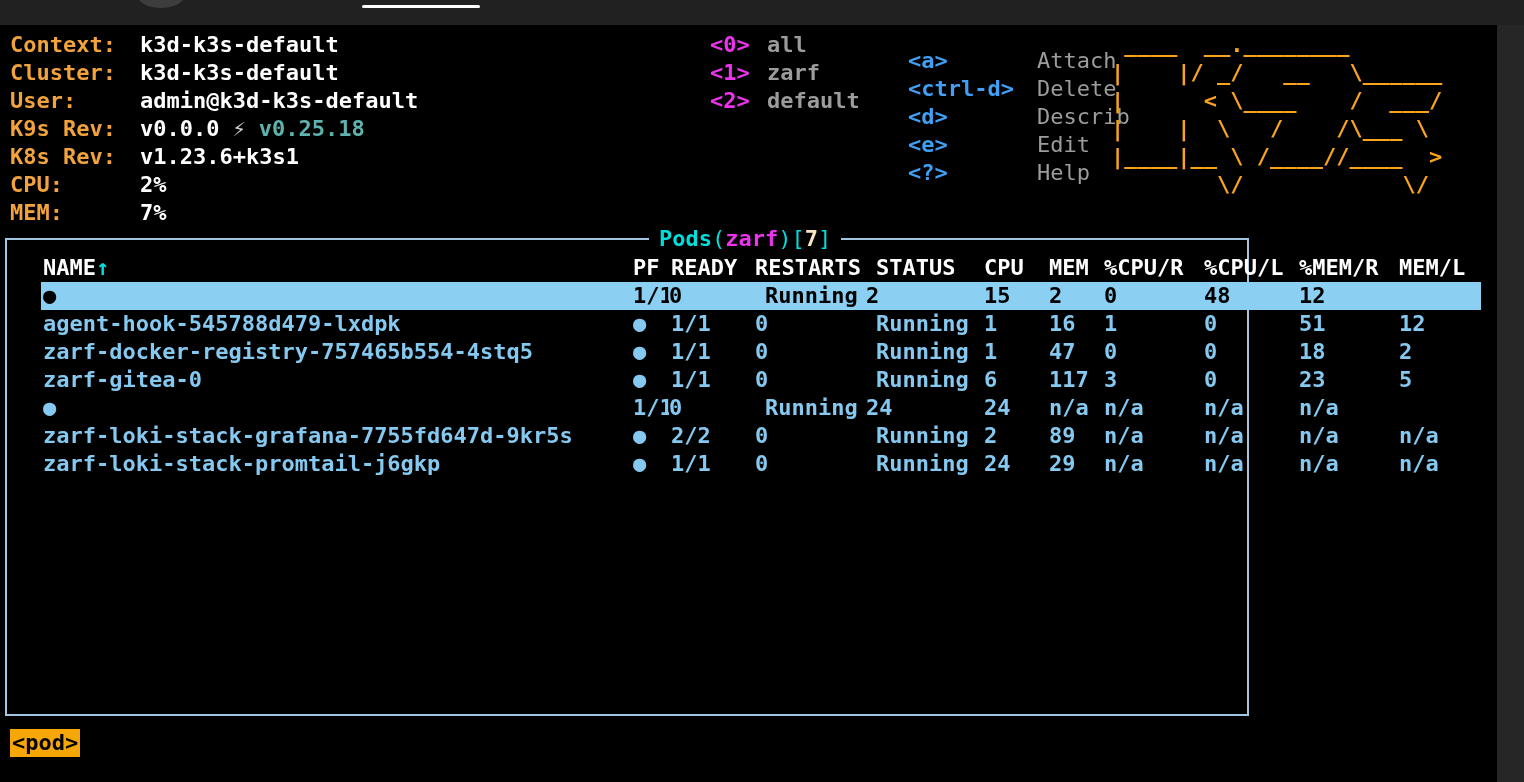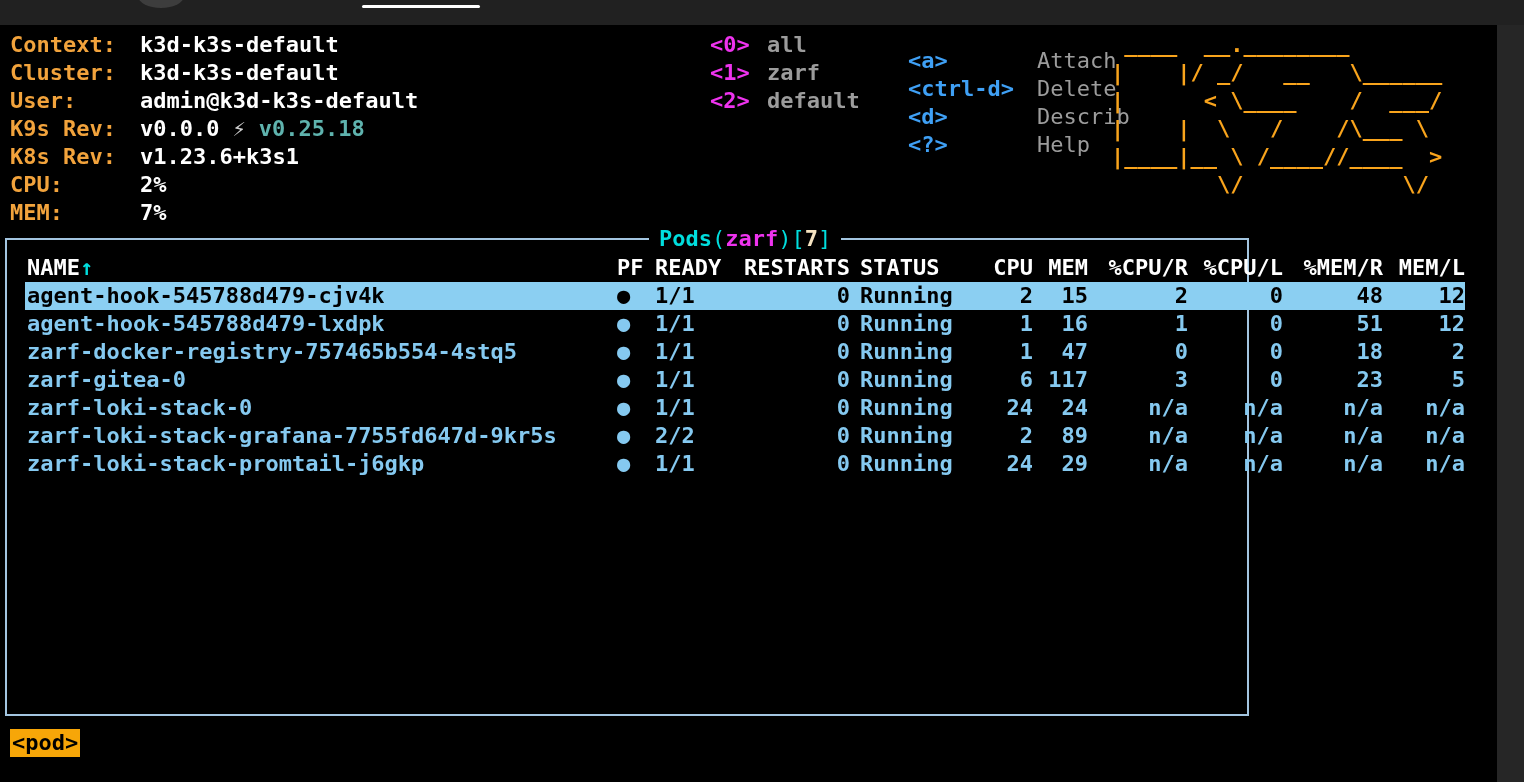--- a/index.html
+++ b/index.html
@@ -41,27 +41,27 @@
   .logo{position:absolute;left:1111px;top:0;color:var(--logo-orange);font:inherit;white-space:pre}
 
   .frame{position:absolute;left:5px;top:238px;width:1244px;height:478px;border:2px solid var(--border-blue)}
   .frame-title{position:absolute;top:-16px;left:642px;background:#000;padding:0 10px;height:30px;line-height:30px;white-space:pre}
   .t-res{color:var(--title-cyan)}
   .t-paren{color:var(--title-cyan);font-weight:normal}
   .t-ns{color:var(--magenta)}
   .t-count{color:var(--count-cream)}
 
   .thead{padding-top:14px}
-  .thead-row,.trow{display:grid;grid-template-columns:590px 38px 86px 111px 118px 65px 55px 100px 95px 100px 82px;height:28px;line-height:28px;margin-left:18px;width:1440px}
+  .thead-row,.trow{display:grid;grid-template-columns:590px 38px 86px 111px 118px 65px 55px 100px 95px 100px 82px;height:28px;line-height:28px;margin-left:34px;width:1440px}
   .thead-row{color:var(--white)}
   .trow{color:var(--row-blue)}
   .trow.sel{background:var(--sel-bg);color:#000}
   .cell{white-space:pre;overflow:hidden}
   .c0,.c1,.c2{padding-left:2px}
-  .c3,.c5,.c6,.c7,.c8,.c9,.c10{text-align:right}
+  .c3,.c5,.c6,.c7,.c8,.c9,.c10{text-align:left}
   .c4{padding-left:10px}
   .sort-arrow{color:var(--title-cyan)}
 
   .crumb{position:absolute;left:10px;top:729px;height:28px;line-height:28px;background:var(--badge-bg);color:#000;padding:0 2px;white-space:pre}
 </style>
 </head>
 <body>
 
 <div class="right-strip"></div>
 
@@ -82,20 +82,21 @@
     </div>
   <div class="ns" id="ns-list">
       <div class="nrow"><span class="nkey">&lt;0&gt;</span><span class="nlabel">all</span></div>
       <div class="nrow"><span class="nkey">&lt;1&gt;</span><span class="nlabel">zarf</span></div>
       <div class="nrow"><span class="nkey">&lt;2&gt;</span><span class="nlabel">default</span></div>
     </div>
   <div class="keys" id="hotkey-list">
       <div class="krow"><span class="kkey">&lt;a&gt;</span><span class="klabel">Attach</span></div>
       <div class="krow"><span class="kkey">&lt;ctrl-d&gt;</span><span class="klabel">Delete</span></div>
       <div class="krow"><span class="kkey">&lt;d&gt;</span><span class="klabel">Describ</span></div>
+      <div class="krow"><span class="kkey">&lt;e&gt;</span><span class="klabel">Edit</span></div>
       <div class="krow"><span class="kkey">&lt;?&gt;</span><span class="klabel">Help</span></div>
     </div>
   <pre class="logo" id="logo"> ____  __.________
 |    |/ _/   __   \______
 |      &lt; \____    /  ___/
 |    |  \   /    /\___ \ 
 |____|__ \ /____//____  &gt;
         \/            \/ </pre>
 </div>
 
@@ -111,21 +112,20 @@
         <span class="cell c5">CPU</span>
         <span class="cell c6">MEM</span>
         <span class="cell c7">%CPU/R</span>
         <span class="cell c8">%CPU/L</span>
         <span class="cell c9">%MEM/R</span>
         <span class="cell c10">MEM/L</span>
       </div>
   </div>
   <div id="tbody">
       <div class="trow sel">
-        <span class="cell c0">agent-hook-545788d479-cjv4k</span>
         <span class="cell c1">●</span>
         <span class="cell c2">1/1</span>
         <span class="cell c3">0</span>
         <span class="cell c4">Running</span>
         <span class="cell c5">2</span>
         <span class="cell c6">15</span>
         <span class="cell c7">2</span>
         <span class="cell c8">0</span>
         <span class="cell c9">48</span>
         <span class="cell c10">12</span>
@@ -163,21 +163,20 @@
         <span class="cell c3">0</span>
         <span class="cell c4">Running</span>
         <span class="cell c5">6</span>
         <span class="cell c6">117</span>
         <span class="cell c7">3</span>
         <span class="cell c8">0</span>
         <span class="cell c9">23</span>
         <span class="cell c10">5</span>
       </div>
       <div class="trow">
-        <span class="cell c0">zarf-loki-stack-0</span>
         <span class="cell c1">●</span>
         <span class="cell c2">1/1</span>
         <span class="cell c3">0</span>
         <span class="cell c4">Running</span>
         <span class="cell c5">24</span>
         <span class="cell c6">24</span>
         <span class="cell c7">n/a</span>
         <span class="cell c8">n/a</span>
         <span class="cell c9">n/a</span>
         <span class="cell c10">n/a</span>

